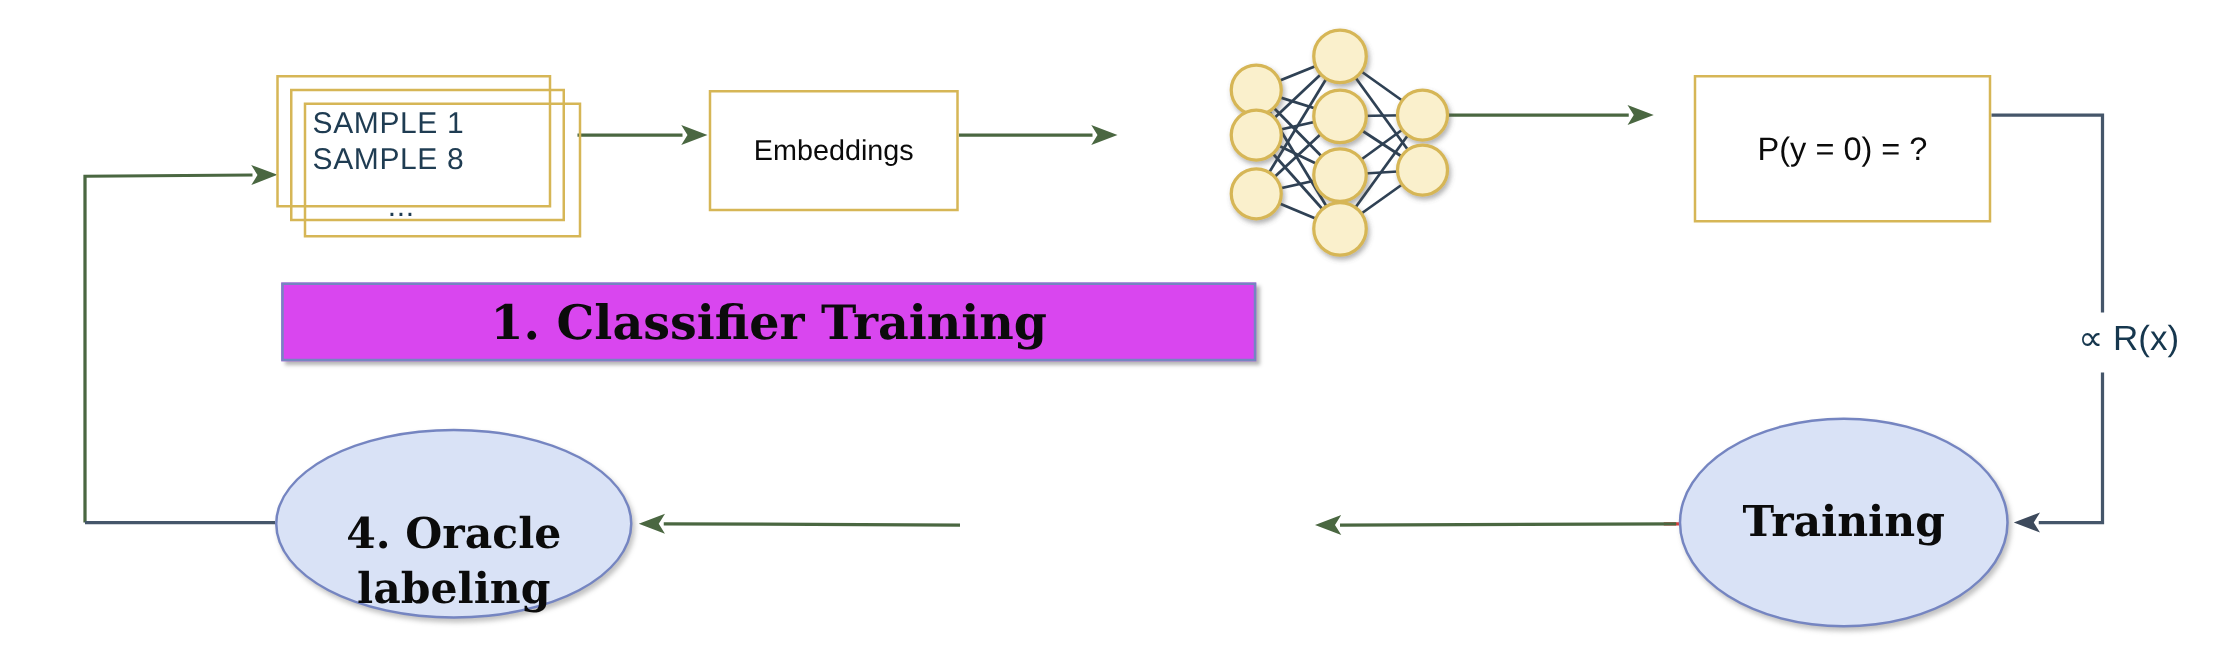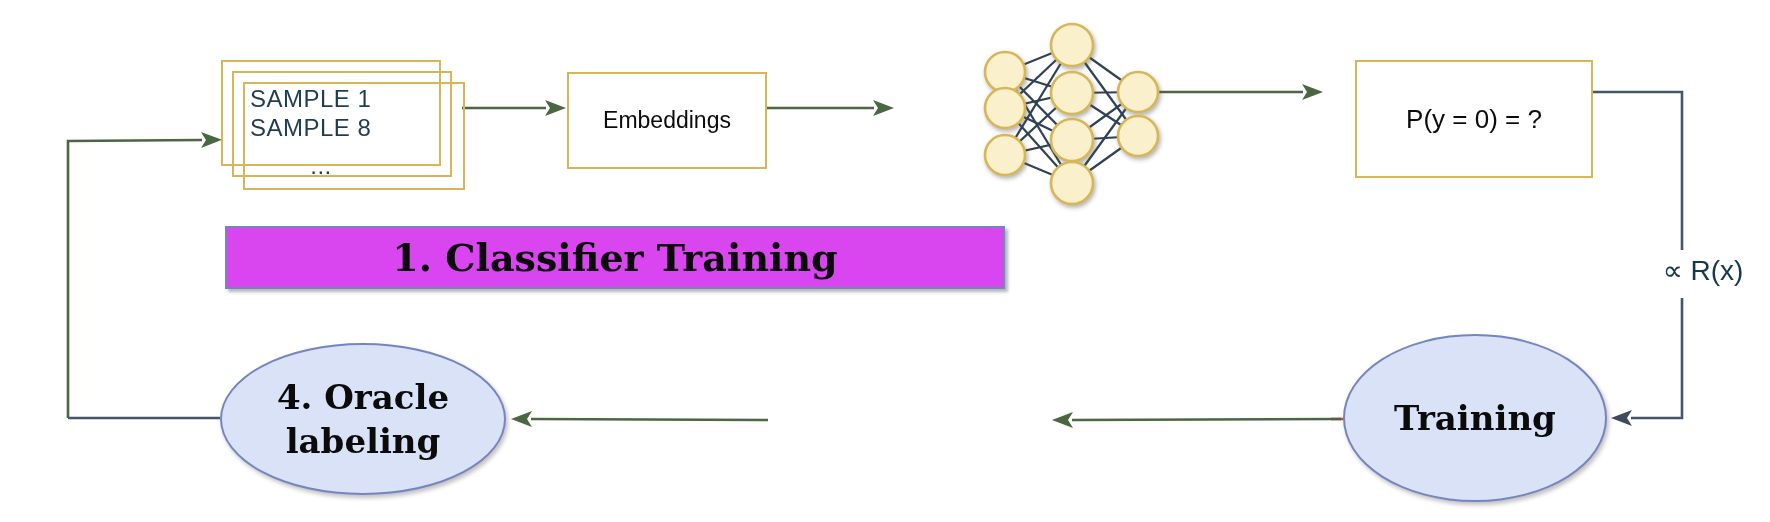--- a/index.html
+++ b/index.html
@@ -63,21 +63,21 @@
     border-radius:50%;
     box-sizing:border-box;
     box-shadow:2px 3px 4px rgba(100,100,100,0.40);
     display:flex;flex-direction:column;align-items:center;justify-content:center;
     font-family:"DejaVu Serif", serif;
     font-weight:bold;font-size:34px;line-height:44px;color:#0b0b0b;
     text-align:center;
   }
   .ellipse-gflownet{left:1343px;top:334px;width:264px;height:168px;}
   .ellipse-samplegen{left:768px;top:338px;width:282px;height:164px;}
-  .ellipse-oracle{left:220px;top:343px;width:286px;height:152px;}
+  .ellipse-oracle{left:220px;top:343px;width:286px;height:152px;justify-content:flex-end;}
 
   .prop-label{
     position:absolute;
     left:1642px;top:254px;width:122px;
     text-align:center;
     font-size:28px;color:#16374E;
   }
 </style>
 </head>
 <body>

